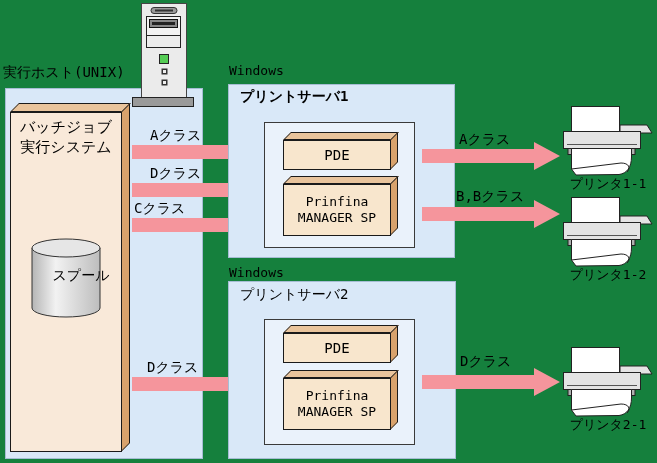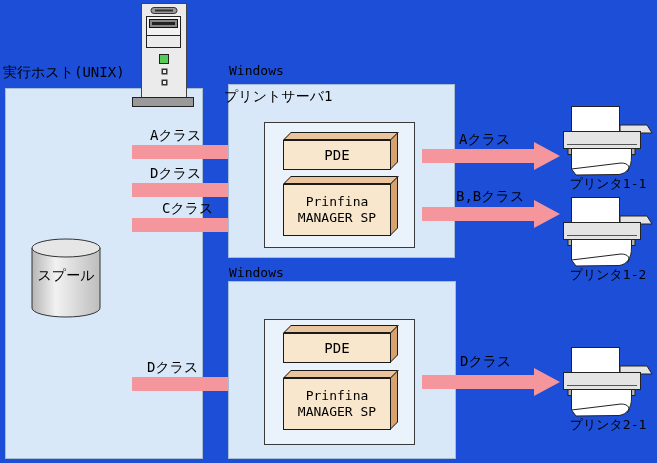--- a/index.html
+++ b/index.html
@@ -1,16 +1,16 @@
 <!DOCTYPE html>
 <html><head>
 <meta charset="utf-8">
 <style>
   html,body{margin:0;padding:0;background:#fff;}
-  .stage{position:relative;width:657px;height:463px;background:#1d4ed8;overflow:hidden;
+  .stage{position:relative;width:657px;height:463px;background:#15803d;overflow:hidden;
          font-family:"DejaVu Sans Mono","Liberation Mono",monospace;color:#000;}
   .abs{position:absolute;}
   .panel{position:absolute;background:#d9e8f8;border:1px solid #a6bdd4;box-sizing:border-box;}
   .inner-box{position:absolute;background:#eaf2fb;border:1.5px solid #3a3a3a;box-sizing:border-box;}
   .label{position:absolute;font-size:14px;line-height:16px;white-space:nowrap;}
   .label.small{font-size:13px;}
   .label.center{text-align:center;}
   
   .box3d{position:absolute;}
   .box3d>div{position:absolute;box-sizing:border-box;}
@@ -40,57 +40,66 @@
     <rect x="21" y="20" width="23" height="3" fill="#222"></rect>
     <rect x="15.5" y="33.5" width="34" height="12" fill="#ececec" stroke="#222"></rect>
     <rect x="28.5" y="52.5" width="9" height="9" fill="#55cc55" stroke="#222"></rect>
     <rect x="30.5" y="66.5" width="6" height="6" fill="#333"></rect>
     <rect x="32" y="68" width="3" height="3" fill="#eee"></rect>
     <rect x="30.5" y="77.5" width="6" height="6" fill="#333"></rect>
     <rect x="32" y="79" width="3" height="3" fill="#eee"></rect>
     <rect x="1.5" y="95.5" width="61" height="9" fill="#9a9a9a" stroke="#222"></rect>
   </svg>
 
+  <div class="box3d" style="left:10px;top:103px;width:121px;height:349px;">
+    <div class="face-top" style="left:0;top:0;width:112px;height:9px;"></div>
+    <div class="face-side" style="left:111px;top:9px;width:9px;height:340px;"></div>
+    <div class="face-front big" style="left:0;top:9px;width:112px;height:340px;"></div>
+    <div class="btext" style="left:0;top:13px;width:112px;height:42px;font-size:15px;line-height:20px;">
+      <div>バッチジョブ</div>
+      <div>実行システム</div>
+    </div>
+  </div>
 
   <svg class="abs" style="left:31px;top:238px;" width="70" height="80" viewBox="0 0 70 80">
     <defs>
       <linearGradient id="cyl" x1="0" y1="0" x2="1" y2="0">
         <stop offset="0" stop-color="#b5b5b5"></stop>
         <stop offset="0.35" stop-color="#f2f2f2"></stop>
         <stop offset="1" stop-color="#bdbdbd"></stop>
       </linearGradient>
     </defs>
     <path d="M1,10 L1,70 A34,9 0 0 0 69,70 L69,10" fill="url(#cyl)" stroke="#333"></path>
     <ellipse cx="35" cy="10" rx="34" ry="9" fill="#e6e6e6" stroke="#333"></ellipse>
   </svg>
-  <div class="label center" style="left:31px;top:267px;width:70px;">スプール</div>
+  <div class="label center" style="left:46px;top:267px;width:70px;">スプール</div>
 
   <div class="label" style="left:150px;top:127px;">Aクラス</div>
   <svg class="arrow" style="left:132px;top:138px;" width="128" height="28">
     <polygon points="0,7 104,7 104,0 128,14 104,28 104,21 0,21"></polygon>
     </svg>
 
   <div class="label" style="left:150px;top:165px;">Dクラス</div>
   <svg class="arrow" style="left:132px;top:176px;" width="128" height="28">
     <polygon points="0,7 104,7 104,0 128,14 104,28 104,21 0,21"></polygon>
     </svg>
 
-  <div class="label" style="left:162px;top:200px;">Cクラス</div>
+  <div class="label" style="left:134px;top:200px;">Cクラス</div>
   <svg class="arrow" style="left:132px;top:211px;" width="128" height="28">
     <polygon points="0,7 104,7 104,0 128,14 104,28 104,21 0,21"></polygon>
     </svg>
 
   <div class="label" style="left:147px;top:359px;">Dクラス</div>
   <svg class="arrow" style="left:132px;top:370px;" width="128" height="28">
     <polygon points="0,7 104,7 104,0 128,14 104,28 104,21 0,21"></polygon>
     </svg>
 
   <div class="label small" style="left:229px;top:63px;">Windows</div>
   <div class="panel" style="left:228px;top:84px;width:227px;height:174px;"></div>
-  <div class="label" style="left:224px;top:88px;">プリントサーバ1</div>
+  <div class="label" style="left:240px;top:88px;font-weight:bold;">プリントサーバ1</div>
   <div class="inner-box" style="left:264px;top:122px;width:151px;height:126px;"></div>
 
   <div class="box3d" style="left:283px;top:132px;width:116px;height:38px;">
     <div class="face-top" style="left:0;top:0;width:108px;height:8px;"></div>
     <div class="face-side" style="left:107px;top:8px;width:8px;height:30px;"></div>
     <div class="face-front" style="left:0;top:8px;width:108px;height:30px;"></div>
     <div class="btext" style="left:0;top:8px;width:108px;height:30px;font-size:14px;">PDE</div>
   </div>
 
   <div class="box3d" style="left:283px;top:176px;width:116px;height:60px;">
@@ -98,20 +107,21 @@
     <div class="face-side" style="left:107px;top:8px;width:8px;height:52px;"></div>
     <div class="face-front" style="left:0;top:8px;width:108px;height:52px;"></div>
     <div class="btext" style="left:0;top:8px;width:108px;height:52px;font-size:13px;line-height:16px;">
       <div>Prinfina</div>
       <div>MANAGER SP</div>
     </div>
   </div>
 
   <div class="label small" style="left:229px;top:265px;">Windows</div>
   <div class="panel" style="left:228px;top:281px;width:228px;height:178px;"></div>
+  <div class="label" style="left:240px;top:286px;">プリントサーバ2</div>
   <div class="inner-box" style="left:264px;top:319px;width:151px;height:126px;"></div>
 
   <div class="box3d" style="left:283px;top:325px;width:116px;height:38px;">
     <div class="face-top" style="left:0;top:0;width:108px;height:8px;"></div>
     <div class="face-side" style="left:107px;top:8px;width:8px;height:30px;"></div>
     <div class="face-front" style="left:0;top:8px;width:108px;height:30px;"></div>
     <div class="btext" style="left:0;top:8px;width:108px;height:30px;font-size:14px;">PDE</div>
   </div>
 
   <div class="box3d" style="left:283px;top:370px;width:116px;height:60px;">

